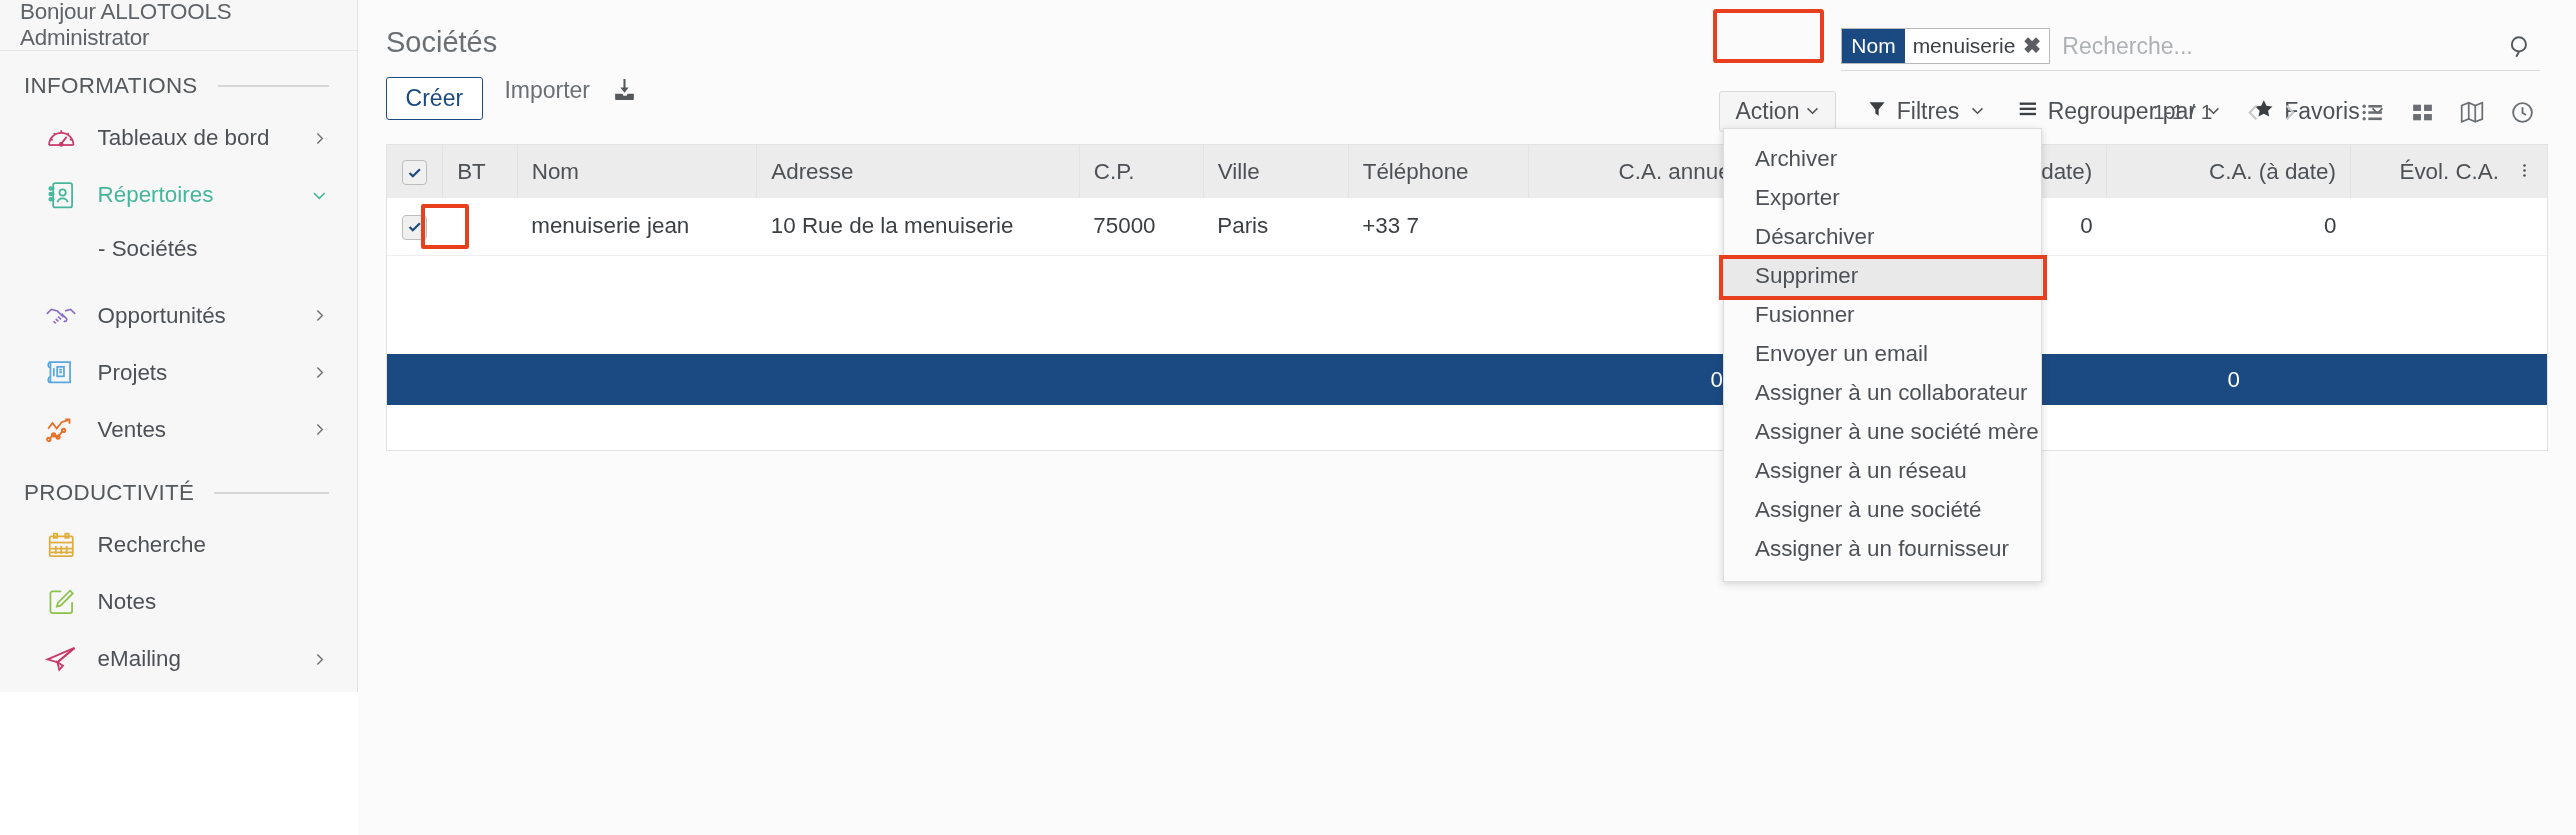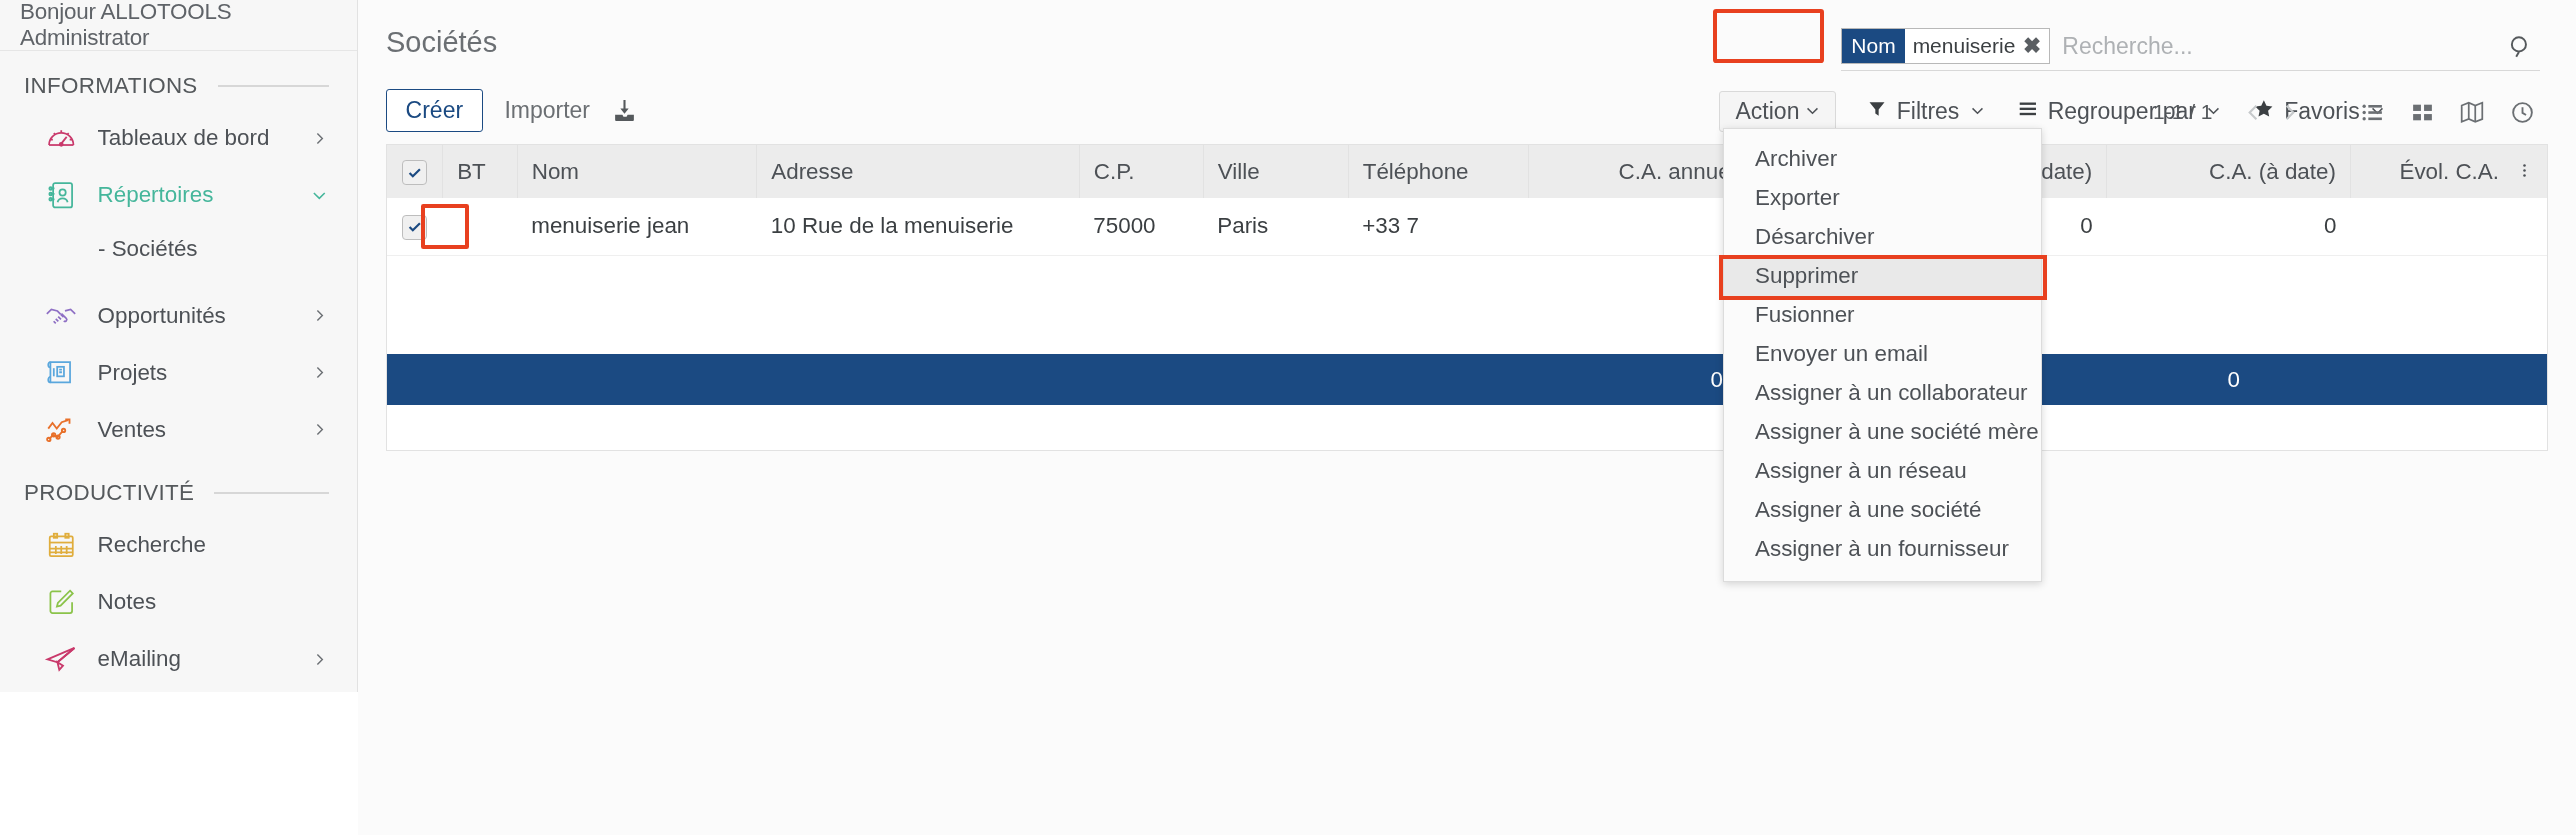--- a/index.html
+++ b/index.html
@@ -135,21 +135,21 @@
   #search-input::placeholder { color: #aeb1b4; }
   #search-icon-btn {
     width: 40px; height: 36px; flex: 0 0 40px;
     display: flex; align-items: center; justify-content: center;
     cursor: pointer;
   }
 
   
   #toolbar {
     height: 67px;
-    display: flex; align-items: center;
+    display: flex; align-items: flex-start;
     position: relative;
     padding-left: 28px;
   }
   #btn-creer {
     border: 1.5px solid #1b4a82;
     background: #fff; color: #1b4a82;
     font-size: 23px;
     padding: 7px 18.6px;
     border-radius: 3.1px;
     cursor: pointer;

